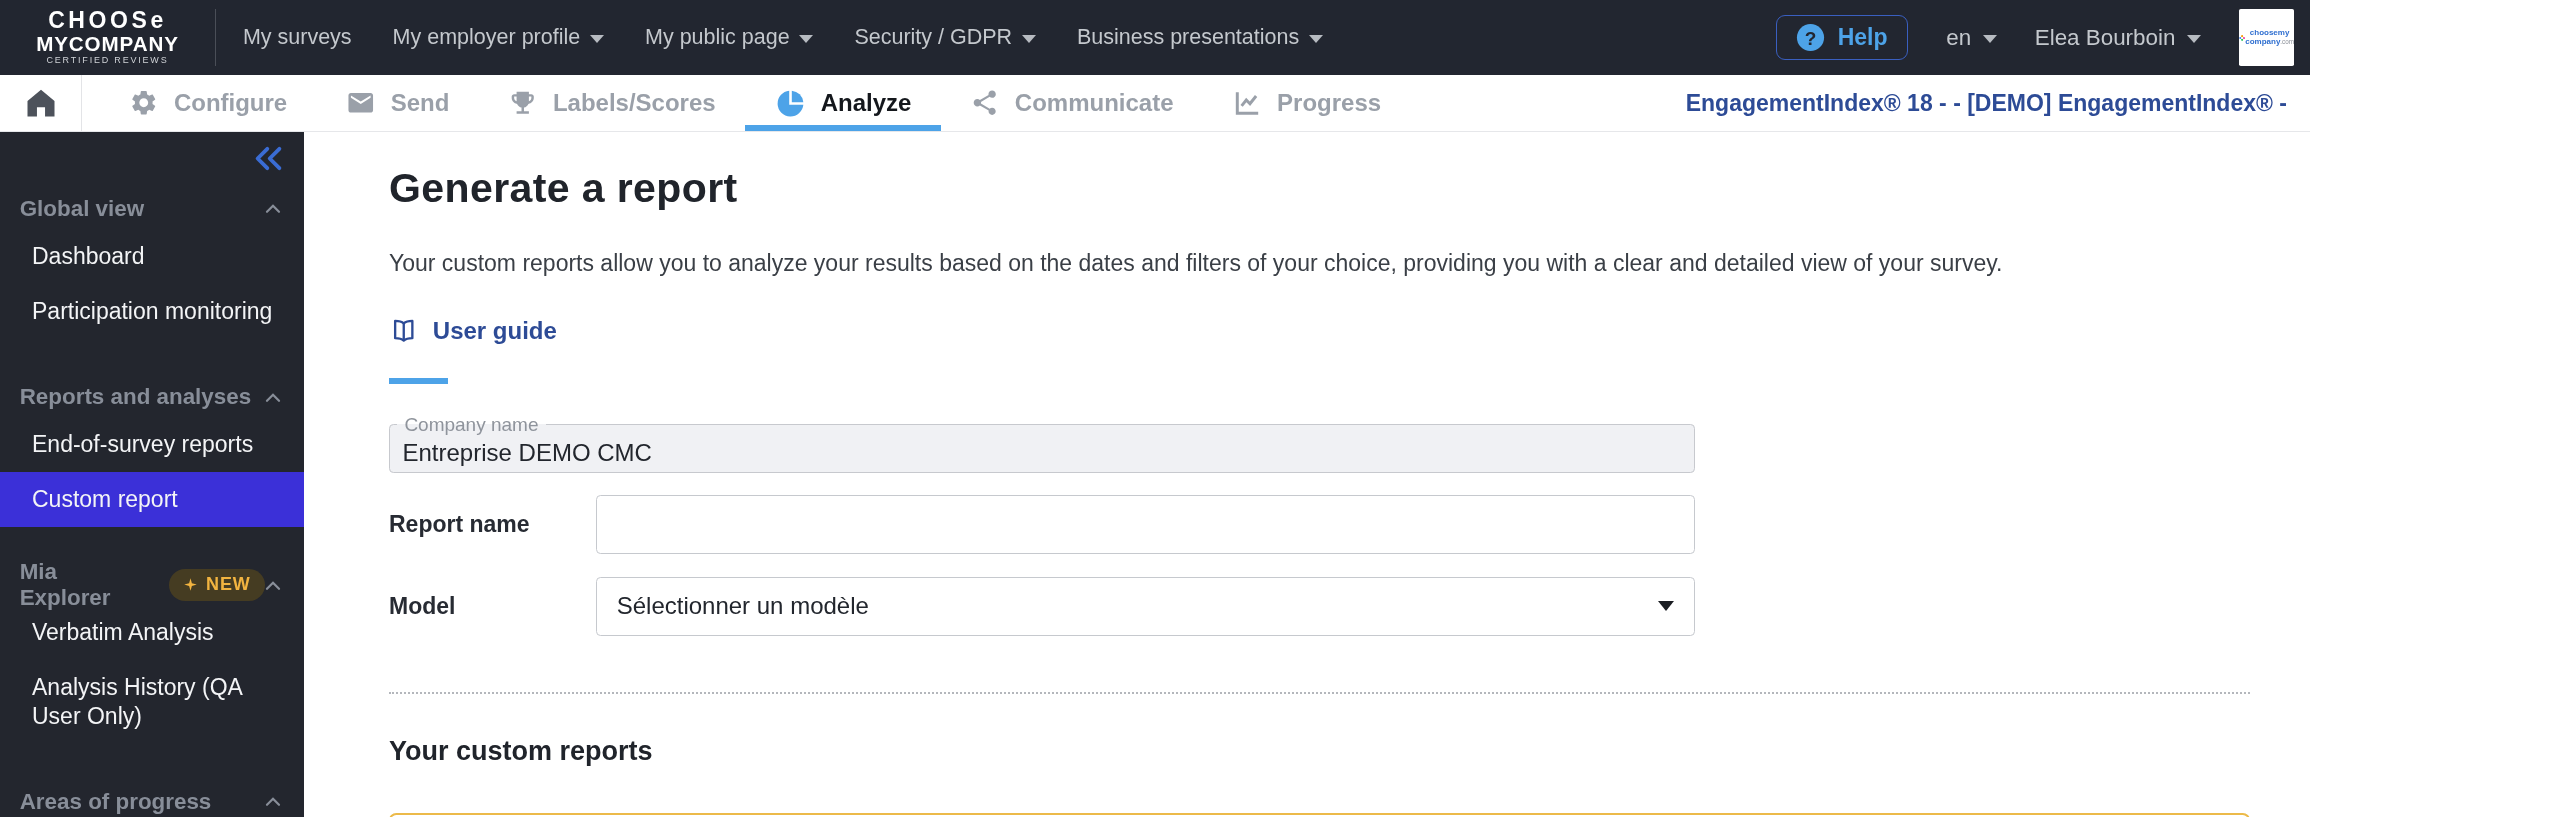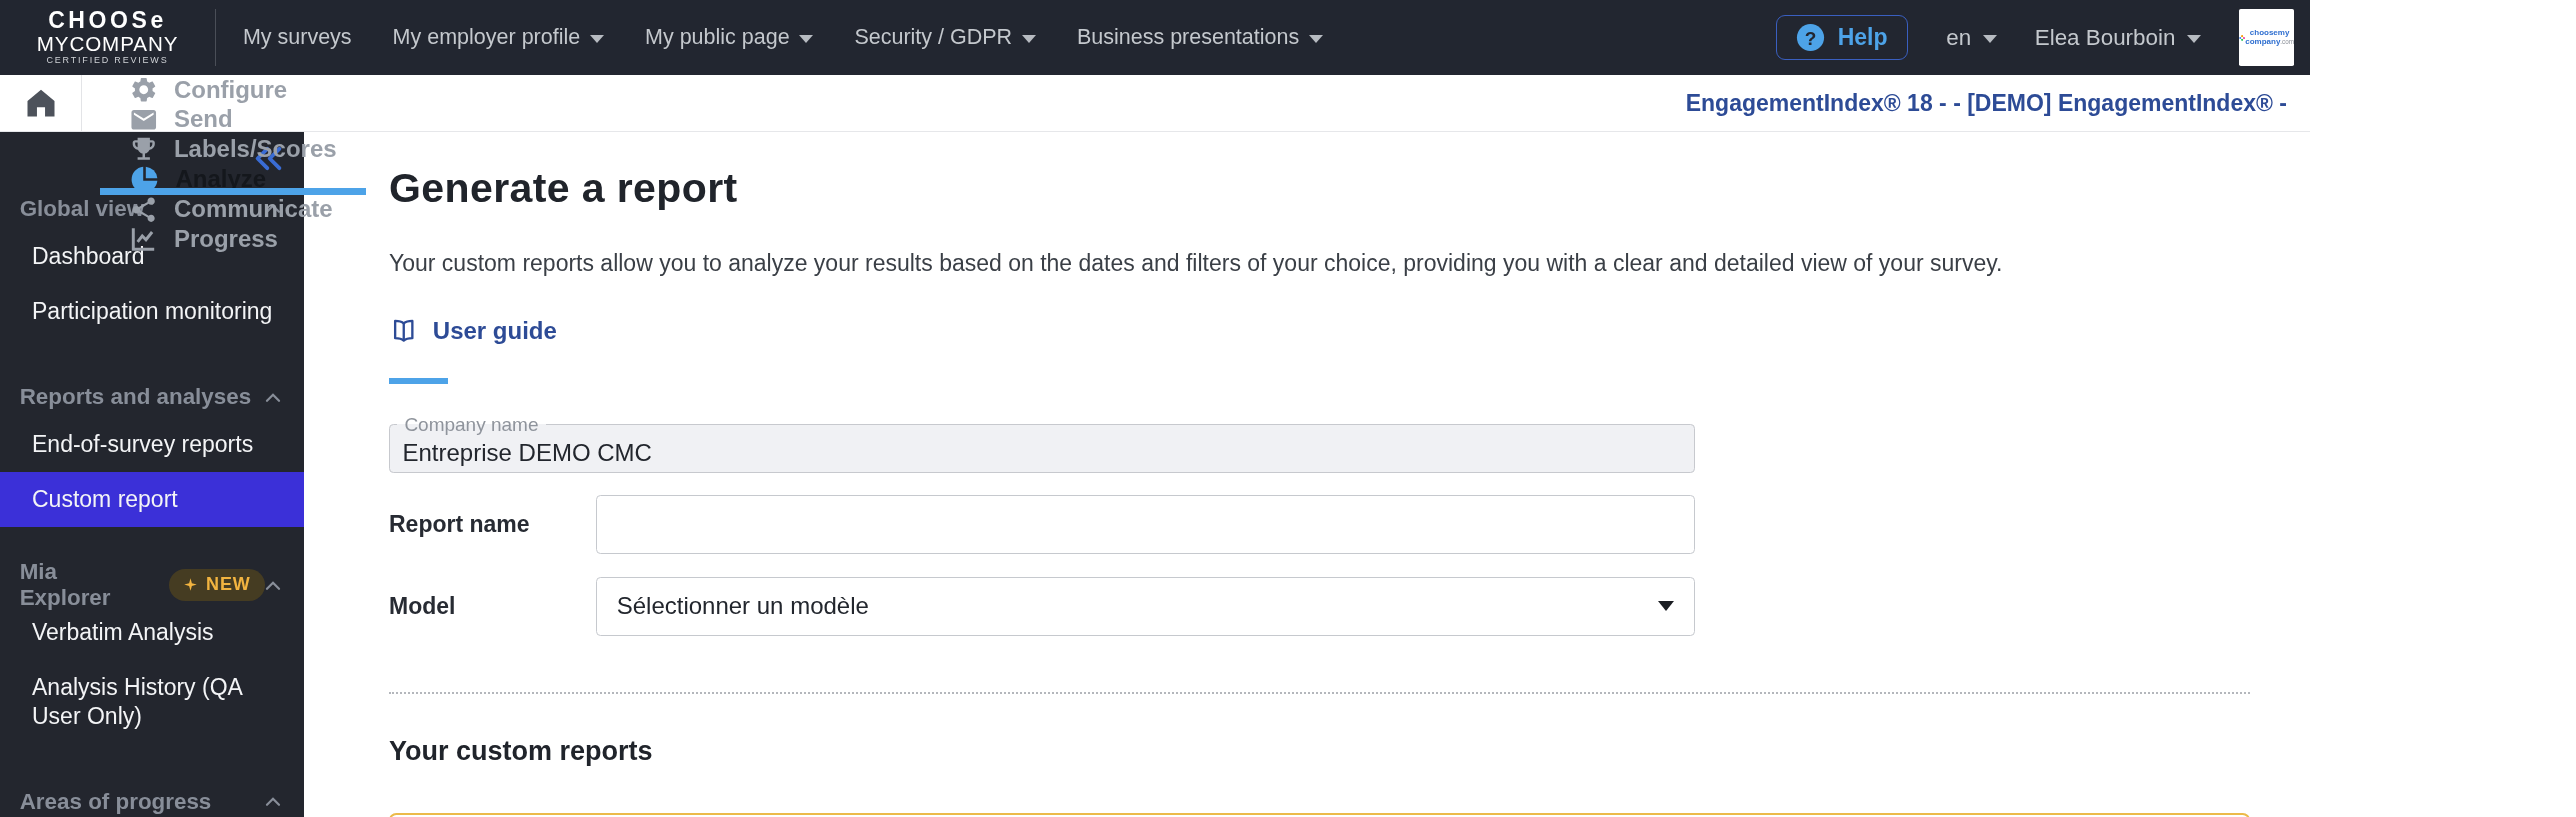--- a/index.html
+++ b/index.html
@@ -4,38 +4,38 @@
 <style>
   * { box-sizing: border-box; margin: 0; padding: 0; }
   html,body { background:#fff; }
   body { font-family: "Liberation Sans", sans-serif; }
   .app { width:2310px; height:818px; overflow:hidden; background:#fff; position:relative; }
 
   
   .topbar { height:75px; background:#222630; display:flex; align-items:center; color:#c4c8cd; }
   .logo-block { width:215px; text-align:center; color:#ffffff; line-height:1.02; cursor:pointer; }
   .logo-l1 { font-size:23px; font-weight:700; letter-spacing:3.6px; }
-  .logo-l2 { font-size:20.6px; font-weight:400; letter-spacing:0.9px; }
+  .logo-l2 { font-size:20.6px; font-weight:700; letter-spacing:0.9px; }
   .logo-l3 { font-size:9px; font-weight:400; letter-spacing:1.8px; color:#cfd2d6; margin-top:2.7px; }
   .topbar-divider { width:0.9px; height:57px; background:#4a4e57; margin:0 27px 0 0; }
   .topmenu { display:flex; gap:41px; align-items:center; font-size:21.5px; font-weight:500; }
   .topmenu-item { display:flex; gap:9.8px; align-items:center; cursor:pointer; white-space:nowrap; }
   .caret-down { width:0; height:0; border-left:7.2px solid transparent; border-right:7.2px solid transparent; border-top:8px solid #b7bbc1; margin-top:2.7px; }
   .topbar-right { margin-left:auto; display:flex; align-items:center; gap:38px; padding-right:16px; }
   .help-btn { display:flex; align-items:center; gap:12.5px; background:transparent; border:1.8px solid #3a5fc0; border-radius:9px; color:#4da3e8; font-size:23px; font-weight:600; padding:7.2px 19.7px; font-family:inherit; cursor:pointer; }
   .lang-sel, .user-menu { display:flex; gap:11.6px; align-items:center; font-size:22.4px; font-weight:400; color:#c4c8cd; cursor:pointer; }
   .corner-logo { width:55px; height:57px; background:#ffffff; border-radius:1.8px; display:flex; flex-direction:row; align-items:center; justify-content:center; overflow:hidden; }
   .corner-logo-text { font-size:8px; font-weight:700; color:#2f6fd0; line-height:1.05; text-align:center; }
   .corner-logo-suffix { font-size:6.3px; color:#8a8f98; font-weight:400; }
 
   
   .navbar { height:57px; background:#ffffff; border-bottom:0.9px solid #e6e7ea; display:flex; align-items:stretch; }
   .home-tab { width:81px; display:flex; align-items:center; justify-content:center; cursor:pointer; color:#4d525b; }
   .nav-divider { width:0.9px; background:#e3e4e7; }
-  .nav-tabs { display:flex; padding-left:18px;flex-direction:column; }
+  .nav-tabs { display:flex; padding-left:18px; }
   .nav-tab { position:relative; display:flex; align-items:center; gap:15px; padding:0 29.5px; font-size:24px; font-weight:600; color:#9aa0a9; cursor:pointer; white-space:nowrap; }
   .nav-tab svg { flex-shrink:0; }
   .nav-tab.active { color:#14171c; font-weight:700; }
   .nav-tab.active::after { content:""; position:absolute; left:0; right:0; bottom:0; height:6.3px; background:#4da3e8; }
   .survey-title { margin-left:auto; align-self:center; padding-right:23px; font-size:23px; font-weight:700; color:#2d4b96; white-space:nowrap; }
 
   
   .body-row { display:flex; height:685px; }
 
   

